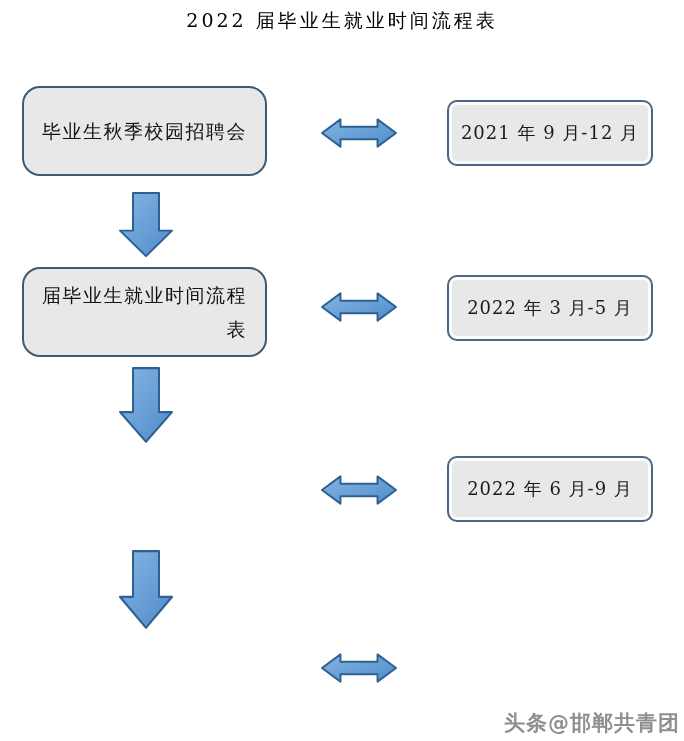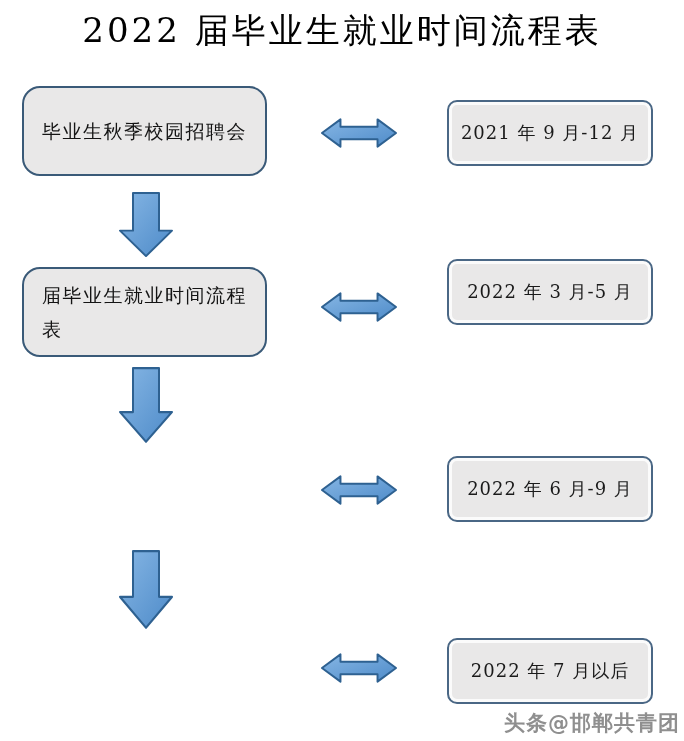--- a/index.html
+++ b/index.html
@@ -7,34 +7,34 @@
     position:relative;
     width:684px;height:741px;
     background:#fff;
     overflow:hidden;
     font-family:"DejaVu Serif","Liberation Serif",serif;
   }
   .page-title{
     position:absolute;
     top:8px;left:0;right:0;
     text-align:center;
-    font-size:34px;
+    font-size:19px;
     color:#000;
     letter-spacing:3px;
     white-space:nowrap;
   }
   .step-box{
     position:absolute;
     left:22px;width:245px;height:90px;
     box-sizing:border-box;
     background:var(--box-fill,#E9E8E8);
     border:2.5px solid var(--step-box-border,#3A5A78);
     border-radius:18px;
     display:flex;align-items:center;justify-content:center;
-    text-align:left;
+    text-align:right;
     font-size:19px;letter-spacing:1.5px;line-height:1.8;
     color:#141414;
     padding:0 18px;
   }
   .time-box{
     position:absolute;
     left:447px;width:206px;height:66px;
     box-sizing:border-box;
     background:var(--box-fill,#E9E8E8);
     border:2px solid var(--time-box-border,#4A6785);
@@ -99,21 +99,21 @@
         <polygon class="arrow-shape" points="15,1 41,1 41,41 54,41 28,68 2,41 15,41"></polygon>
       </svg>
   </div>
 
   <div class="step-box" style="top:267px">届毕业生就业时间流程表</div>
   <div class="h-arrow" style="top:289px">
     <svg viewBox="0 0 80 36">
         <polygon class="arrow-shape" points="2,18 21,4 21,11.5 59,11.5 59,4 78,18 59,32 59,24.5 21,24.5 21,32"></polygon>
       </svg>
   </div>
-  <div class="time-box" style="top:259px">2022 年 3 月-5 月</div>
+  <div class="time-box" style="top:275px">2022 年 3 月-5 月</div>
 
   <div class="v-arrow" style="top:367px;height:77px">
     <svg viewBox="0 0 56 70" preserveAspectRatio="none">
         <polygon class="arrow-shape" points="15,1 41,1 41,41 54,41 28,68 2,41 15,41"></polygon>
       </svg>
   </div>
 
   <div class="h-arrow" style="top:472px">
     <svg viewBox="0 0 80 36">
         <polygon class="arrow-shape" points="2,18 21,4 21,11.5 59,11.5 59,4 78,18 59,32 59,24.5 21,24.5 21,32"></polygon>
@@ -125,17 +125,16 @@
     <svg viewBox="0 0 56 70" preserveAspectRatio="none">
         <polygon class="arrow-shape" points="15,1 41,1 41,41 54,41 28,68 2,41 15,41"></polygon>
       </svg>
   </div>
 
   <div class="h-arrow" style="top:650px">
     <svg viewBox="0 0 80 36">
         <polygon class="arrow-shape" points="2,18 21,4 21,11.5 59,11.5 59,4 78,18 59,32 59,24.5 21,24.5 21,32"></polygon>
       </svg>
   </div>
-  <div class="time-box" style="top:638px">2022 年 7 月以后</div>
 
   <div class="watermark">头条@邯郸共青团</div>
 
 </div>
 
 </body></html>

